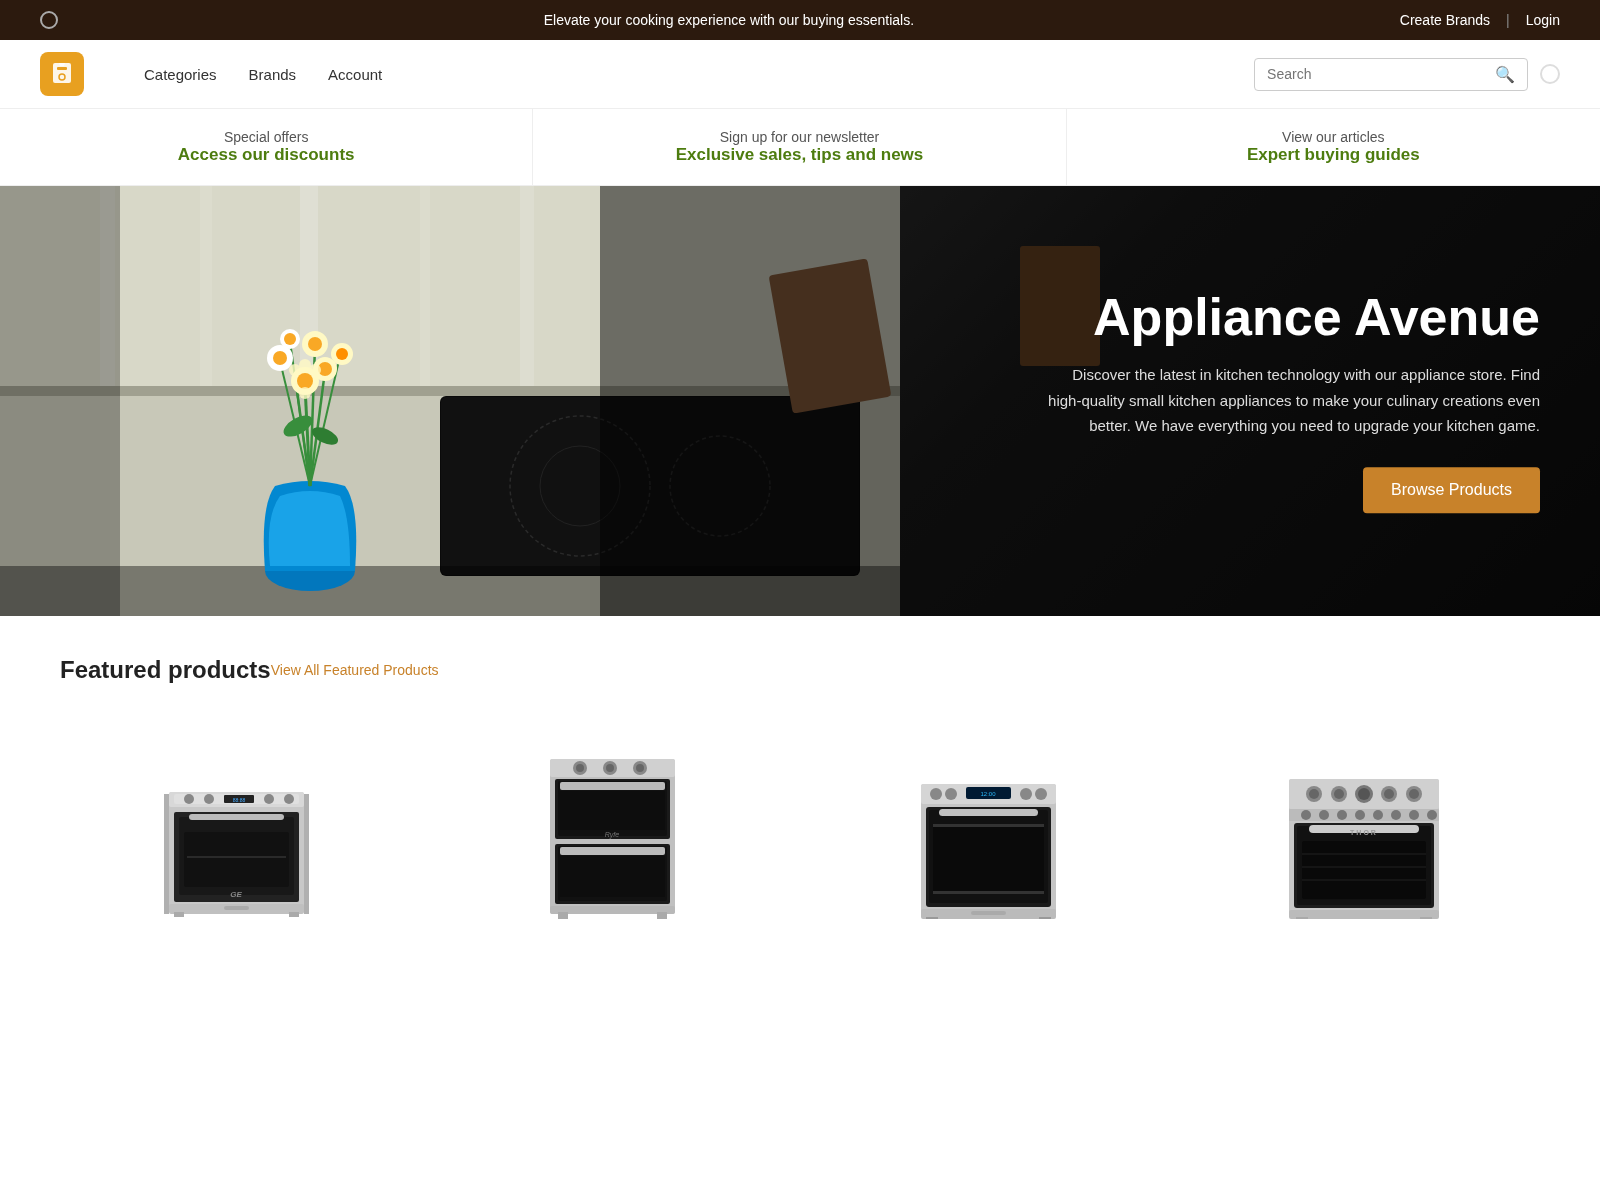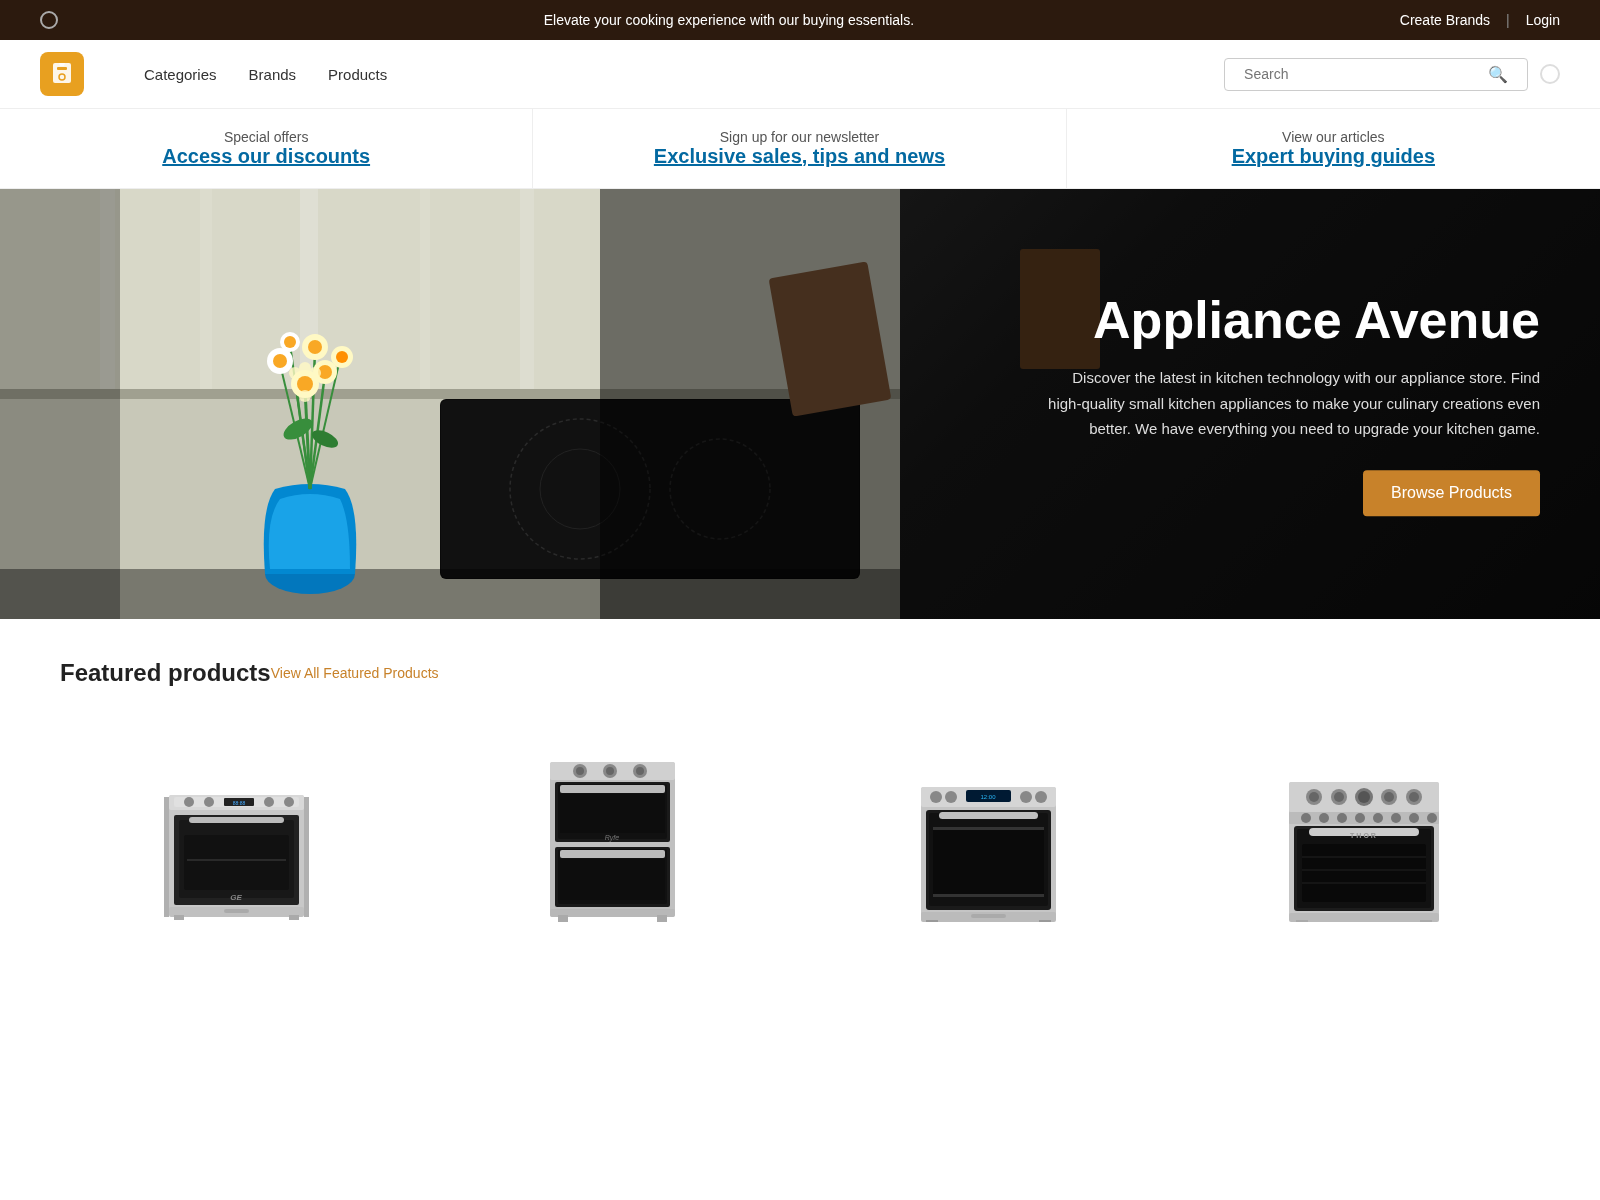--- a/index.html
+++ b/index.html
@@ -36,21 +36,21 @@
       background: #e8a020;
       border-radius: 8px;
       display: flex; align-items: center; justify-content: center;
     }
     .nav-links { display: flex; gap: 32px; }
     .nav-links a { text-decoration: none; color: #333; font-size: 15px; }
     .nav-right { margin-left: auto; display: flex; align-items: center; gap: 12px; }
     .search-box {
       display: flex; align-items: center;
       border: 1px solid #ccc; border-radius: 4px;
-      padding: 6px 19px; gap: 24px;
+      padding: 6px 12px; gap: 8px;
     }
     .search-box input { border: none; outline: none; font-size: 14px; width: 220px; }
     .search-icon { color: #888; font-size: 16px; }
     .nav-spinner {
       width: 20px; height: 20px;
       border: 2px solid #ddd; border-radius: 50%;
       display: inline-block;
     }
 
     
@@ -59,21 +59,21 @@
       grid-template-columns: 1fr 1fr 1fr;
       border-bottom: 1px solid #eee;
     }
     .info-item {
       padding: 20px 40px;
       text-align: center;
       border-right: 1px solid #eee;
     }
     .info-item:last-child { border-right: none; }
     .info-item .label { font-size: 14px; color: #555; }
-    .info-item .bold { font-size: 20px; font-weight: bold; color: #0369a1; text-decoration: underline; }
+    .info-item .bold { font-size: 17px; font-weight: bold; color: #4d7c0f; }
 
     
     .hero {
       position: relative;
       width: 100%;
       height: 430px;
       overflow: hidden;
       background: #1a1a1a;
     }
     .hero-bg {
@@ -153,21 +153,21 @@
         <rect x="4" y="2" width="18" height="20" rx="2" fill="#fff" opacity="0.9"></rect>
         <rect x="8" y="6" width="10" height="3" rx="1" fill="#e8a020"></rect>
         <path d="M10 2 L16 2 L15 5 L11 5 Z" fill="#fff" opacity="0.8"></path>
         <circle cx="13" cy="16" r="3" fill="none" stroke="#e8a020" stroke-width="1.5"></circle>
       </svg>
     </div>
   </div>
   <div class="nav-links">
     <a href="#">Categories</a>
     <a href="#">Brands</a>
-    <a href="#">Products</a>
+    <a href="#">Account</a>
   </div>
   <div class="nav-right">
     <div class="search-box">
       <input type="text" placeholder="Search" style="">
       <span class="search-icon">🔍</span>
     </div>
     <span class="nav-spinner"></span>
   </div>
 </nav>
 

